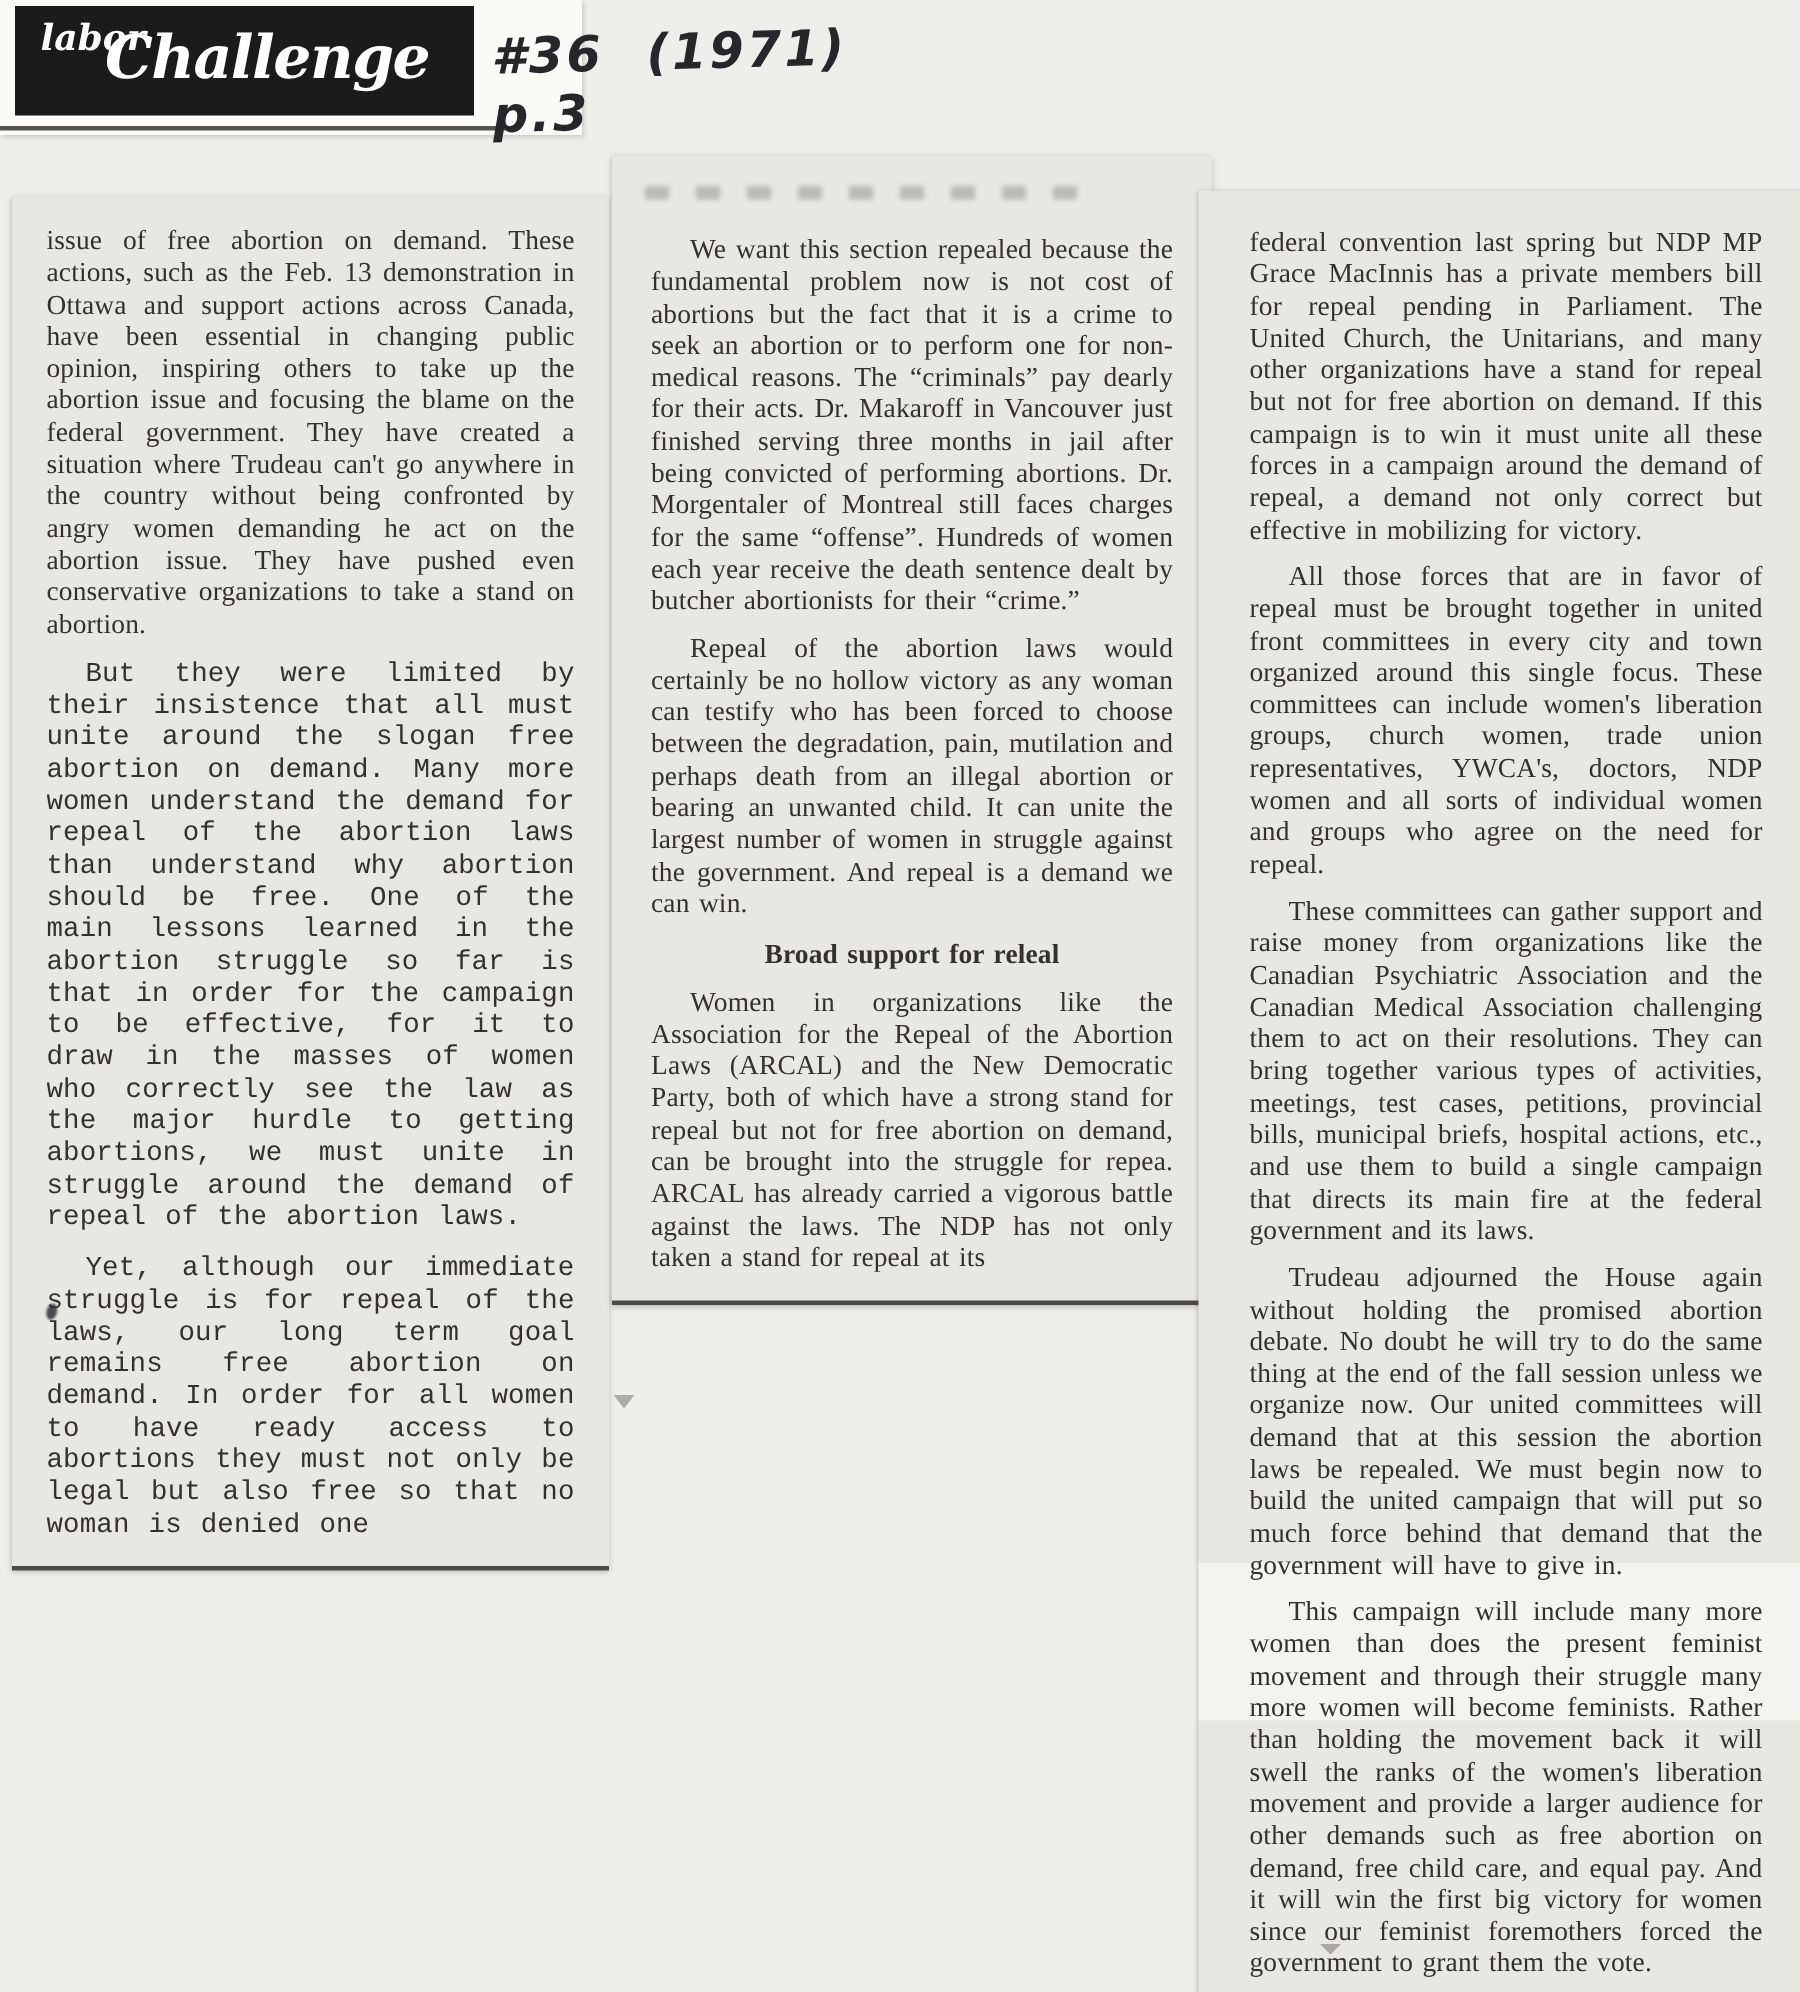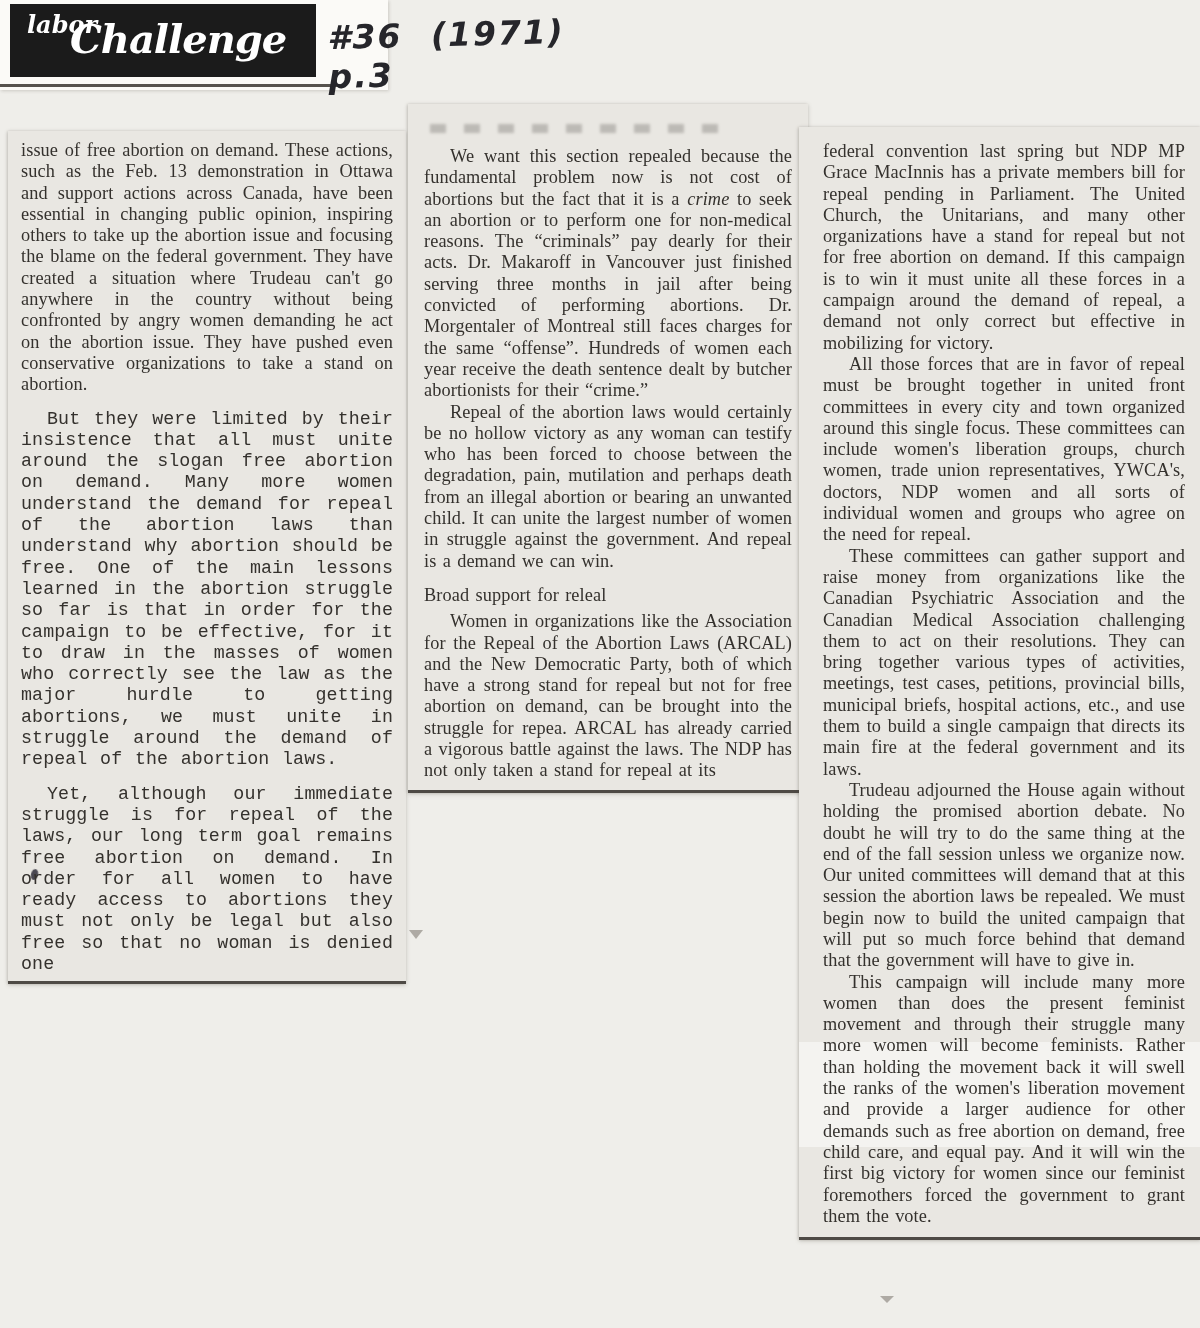--- a/index.html
+++ b/index.html
@@ -12,29 +12,29 @@
   .clip{
     position:absolute;
     background:var(--clipping,#e9e7e2);
     box-shadow:0 1px 4px rgba(80,74,66,.28), -1px 0 2px rgba(80,74,66,.12);
   }
   #col1{left:8px;top:131px;width:372px;padding:9px 13px 6px 13px;border-bottom:3px solid #4e4a45;}
   #col2{left:408px;top:104px;width:368px;padding:42px 16px 8px 16px;border-bottom:3px solid #4e4a45;}
   #col3{left:799px;top:127px;width:362px;padding:14px 16px 10px 24px;border-bottom:3px solid #4e4a45;}
   .coltext{position:relative;z-index:1;}
   .coltext p{
-    margin:0;text-align:justify;
+    margin:10px;text-align:justify;
     font-size:18.3px;line-height:21.3px;
     color:var(--ink,#34312d);
     word-spacing:1.6px;letter-spacing:.1px;
   }
   .coltext p.indent{text-indent:26px;}
   .coltext p.gap{margin-top:13px;font-family:Liberation Mono, monospace;}
-  .coltext p.subhead{font-weight:normal;text-indent:0;margin:13px 0 5px 0;}
-  .coltext .it{font-style:italic;}
+  .coltext p.subhead{text-align:center;font-weight:bold;text-indent:0;margin:13px 0 5px 0;}
+  .coltext .it{}
 
   
   #header-clip{
     position:absolute;left:0;top:0;width:388px;height:90px;
     background:#fbfaf7;box-shadow:1px 1px 3px rgba(80,74,66,.22);
   }
   #masthead-box{
     position:absolute;left:10px;top:4px;width:306px;height:73px;
     background:var(--masthead_bg,#1b1b1b);color:var(--masthead_text,#ffffff);
   }

